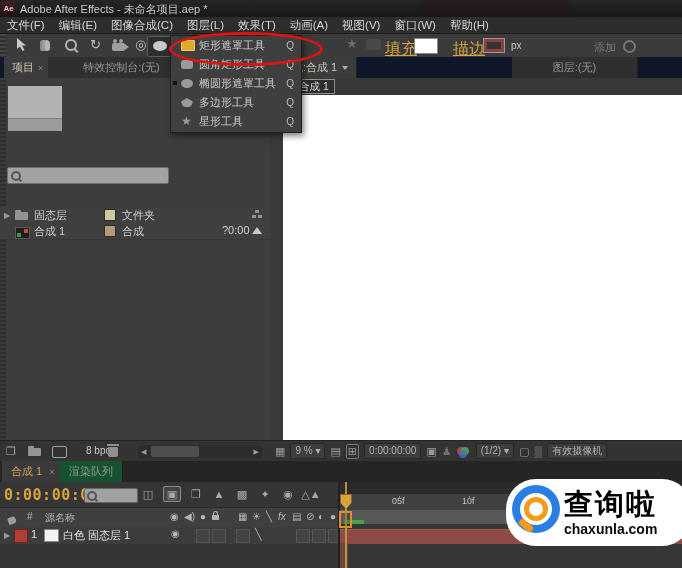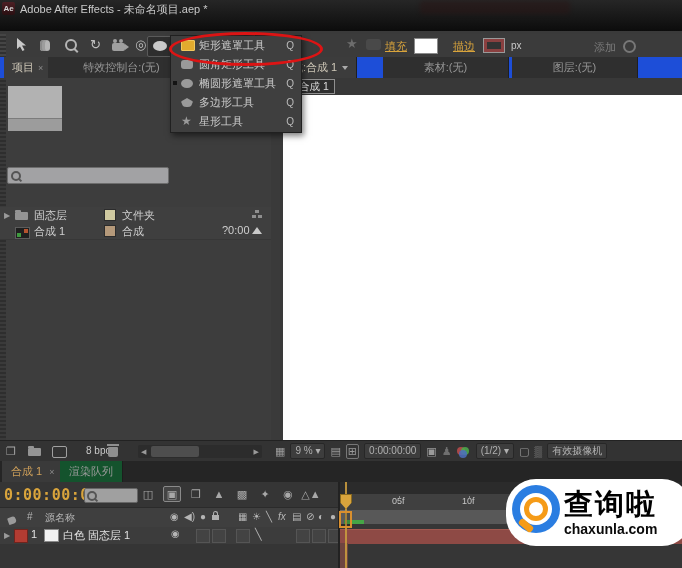--- a/index.html
+++ b/index.html
@@ -38,29 +38,29 @@
   .cam::after{content:"";position:absolute;right:-4px;top:1px;border-left:4px solid #9f9f9f;
     border-top:3px solid transparent;border-bottom:3px solid transparent;}
   .shape-btn{left:147px;top:2px;width:26px;height:19px;background:#2e2e2e;
     border:1px solid #5a5a5a;border-radius:2px;}
   .shape-btn .ell{position:absolute;left:5px;top:4px;width:14px;height:10px;
     background:#cacaca;border-radius:50%;}
   .shape-btn .dd{position:absolute;right:1px;bottom:1px;border-top:3px solid #999;
     border-left:3px solid transparent;}
   .faint-star{left:346px;top:36px;color:#6d6d6d;font-size:13px;}
   .faint-box{left:366px;top:39px;width:15px;height:11px;background:#4e4e4e;border-radius:3px;opacity:.8;}
-  .fill-lab{color:#d9a43c;font-size:11px;text-decoration:underline;}
+  .fill-lab{color:#d9a43c;font-size:16px;text-decoration:underline;}
   .fill-sw{left:414px;top:4px;width:22px;height:14px;background:#fff;border:1px solid #8a8a8a;}
   .stroke-sw{left:483px;top:4px;width:20px;height:13px;background:#333;
     border:1px solid #999;box-shadow:inset 0 0 0 3px #8a4040;}
   .px-lab{left:511px;top:6px;color:#c9c9c9;font-size:10px;}
   .add-lab{left:594px;top:6px;color:#7b7b7b;font-size:11px;}
   .add-cir{left:623px;top:6px;width:9px;height:9px;border:2px solid #777;border-radius:50%;}
   
-  .tabrow{left:0;top:57px;width:682px;height:21px;background:#1d4ed8;}
+  .tabrow{left:0;top:57px;width:682px;height:21px;background:#0f172a;}
   .tab{position:absolute;top:0;height:21px;line-height:21px;font-size:11px;
     padding:0 8px;color:#969696;background:#2f2f2f;border-right:1px solid #1f1f1f;
     white-space:nowrap;box-sizing:border-box;text-align:center;}
   .tab.active{background:#3c3c3c;color:#cfc8b8;}
   .tab .x{color:#8a8a8a;font-size:9px;margin-left:4px;}
   .tab .dd{display:inline-block;border-top:4px solid #aaa;border-left:3px solid transparent;
     border-right:3px solid transparent;margin-left:5px;vertical-align:middle;}
   .vdiv{left:270px;top:57px;width:2px;height:406px;background:#1e1e1e;}
   
   .comp-nav{left:271px;top:78px;width:411px;height:17px;background:#383838;
@@ -199,20 +199,31 @@
 <body>
 
 <div class="screen">
 
   <div class="abs titlebar">
     <div class="abs bg-artifact"></div>
     <div class="abs ae-logo">Ae</div>
     <div class="abs wtitle">Adobe After Effects - 未命名项目.aep *</div>
   </div>
 
+  <div class="abs menubar">
+    <span>文件(F)</span>
+    <span>编辑(E)</span>
+    <span>图像合成(C)</span>
+    <span>图层(L)</span>
+    <span>效果(T)</span>
+    <span>动画(A)</span>
+    <span>视图(V)</span>
+    <span>窗口(W)</span>
+    <span>帮助(H)</span>
+  </div>
 
   <div class="abs toolbar">
     <div class="abs grip" style="left:0;top:0;height:23px;"></div>
     <div class="abs" style="left:15px;top:4px;">
       <svg class="cursor-svg" width="12" height="14">
           <polygon points="2,0 2,11 5,8.5 7.5,13 9.5,12 7,7.5 11,7.5" fill="#c9c9c9"></polygon>
         </svg>
     </div>
     <div class="abs hand" style="left:40px;top:6px;"></div>
     <div class="abs mag" style="left:65px;top:5px;"></div>
@@ -236,23 +247,20 @@
 
   <div class="abs tabrow">
     <div class="tab active" style="left:4px;">
       <span>项目</span><span class="x">×</span>
     </div>
     <div class="tab" style="left:48px;width:148px;">
       <span>特效控制台:(无)</span>
     </div>
     <div class="tab active" style="left:273px;">
       <span>合成:合成 1</span><span class="dd"></span>
-    </div>
-    <div class="tab" style="left:383px;width:126px;">
-      <span>素材:(无)</span>
     </div>
     <div class="tab" style="left:512px;width:126px;">
       <span>图层:(无)</span>
     </div>
   </div>
   <div class="abs vdiv"></div>
 
   <div class="abs comp-nav">
     <div class="abs nav-label">合成 1</div>
   </div>

